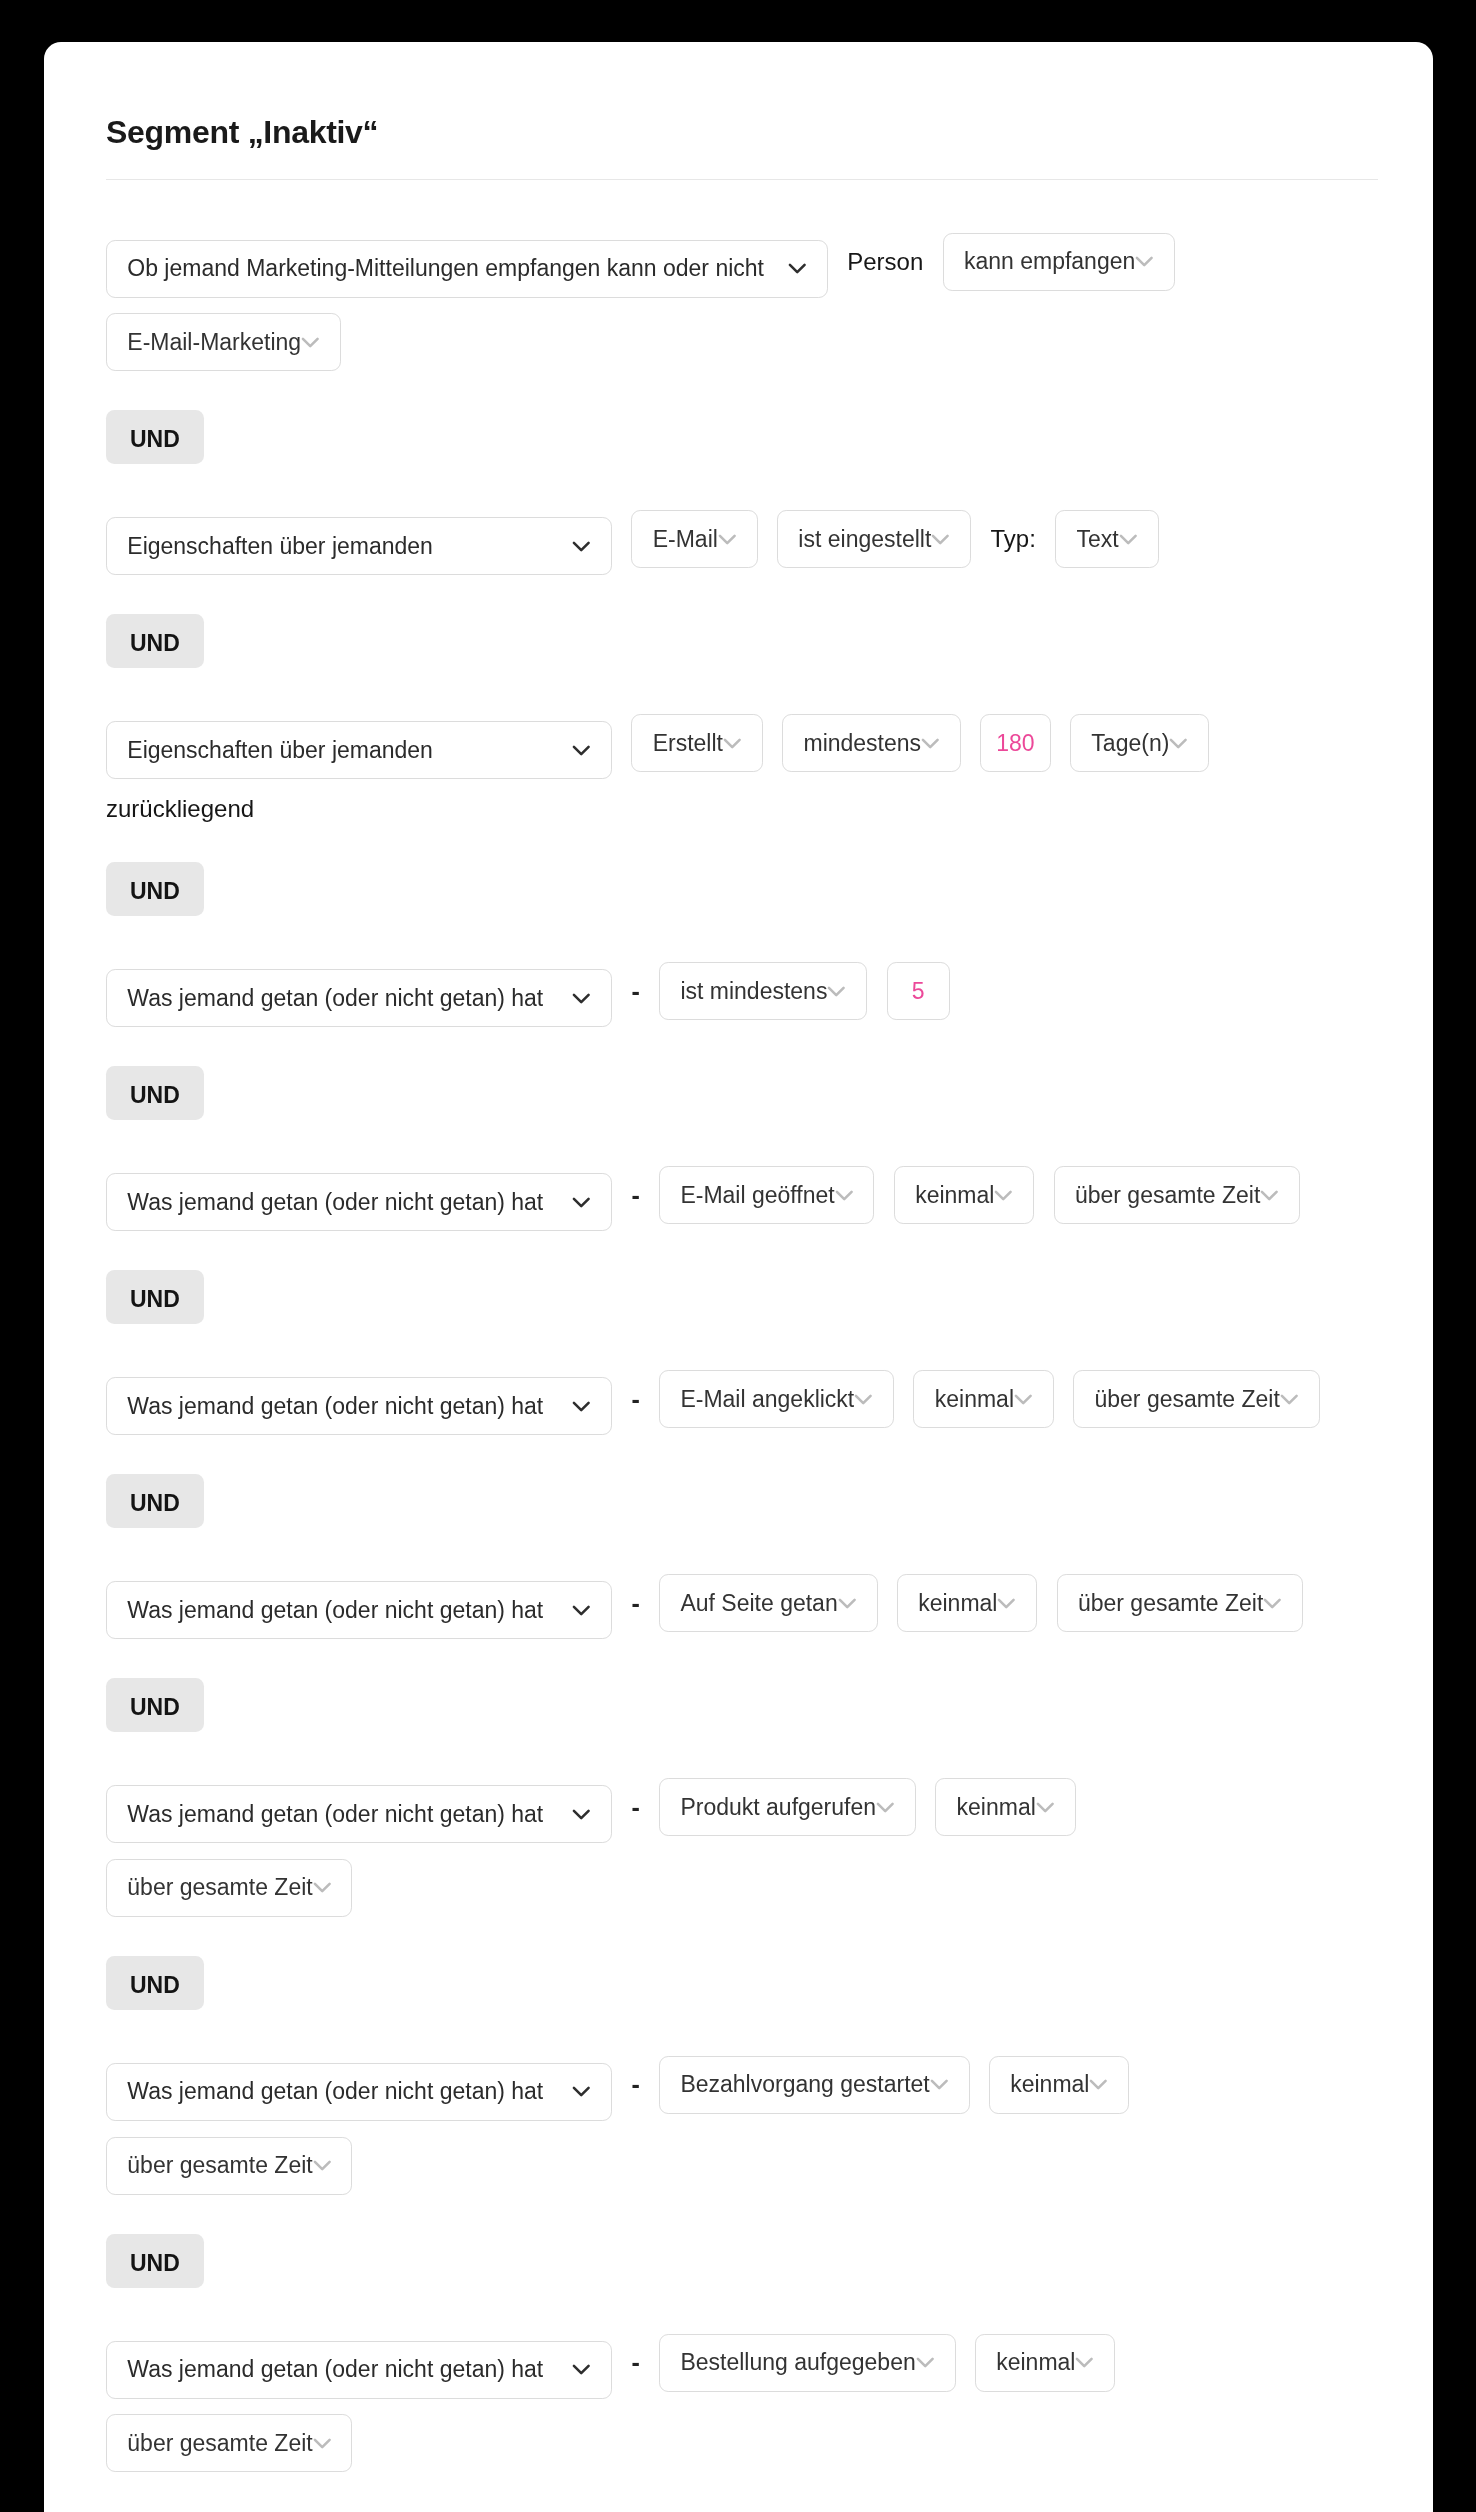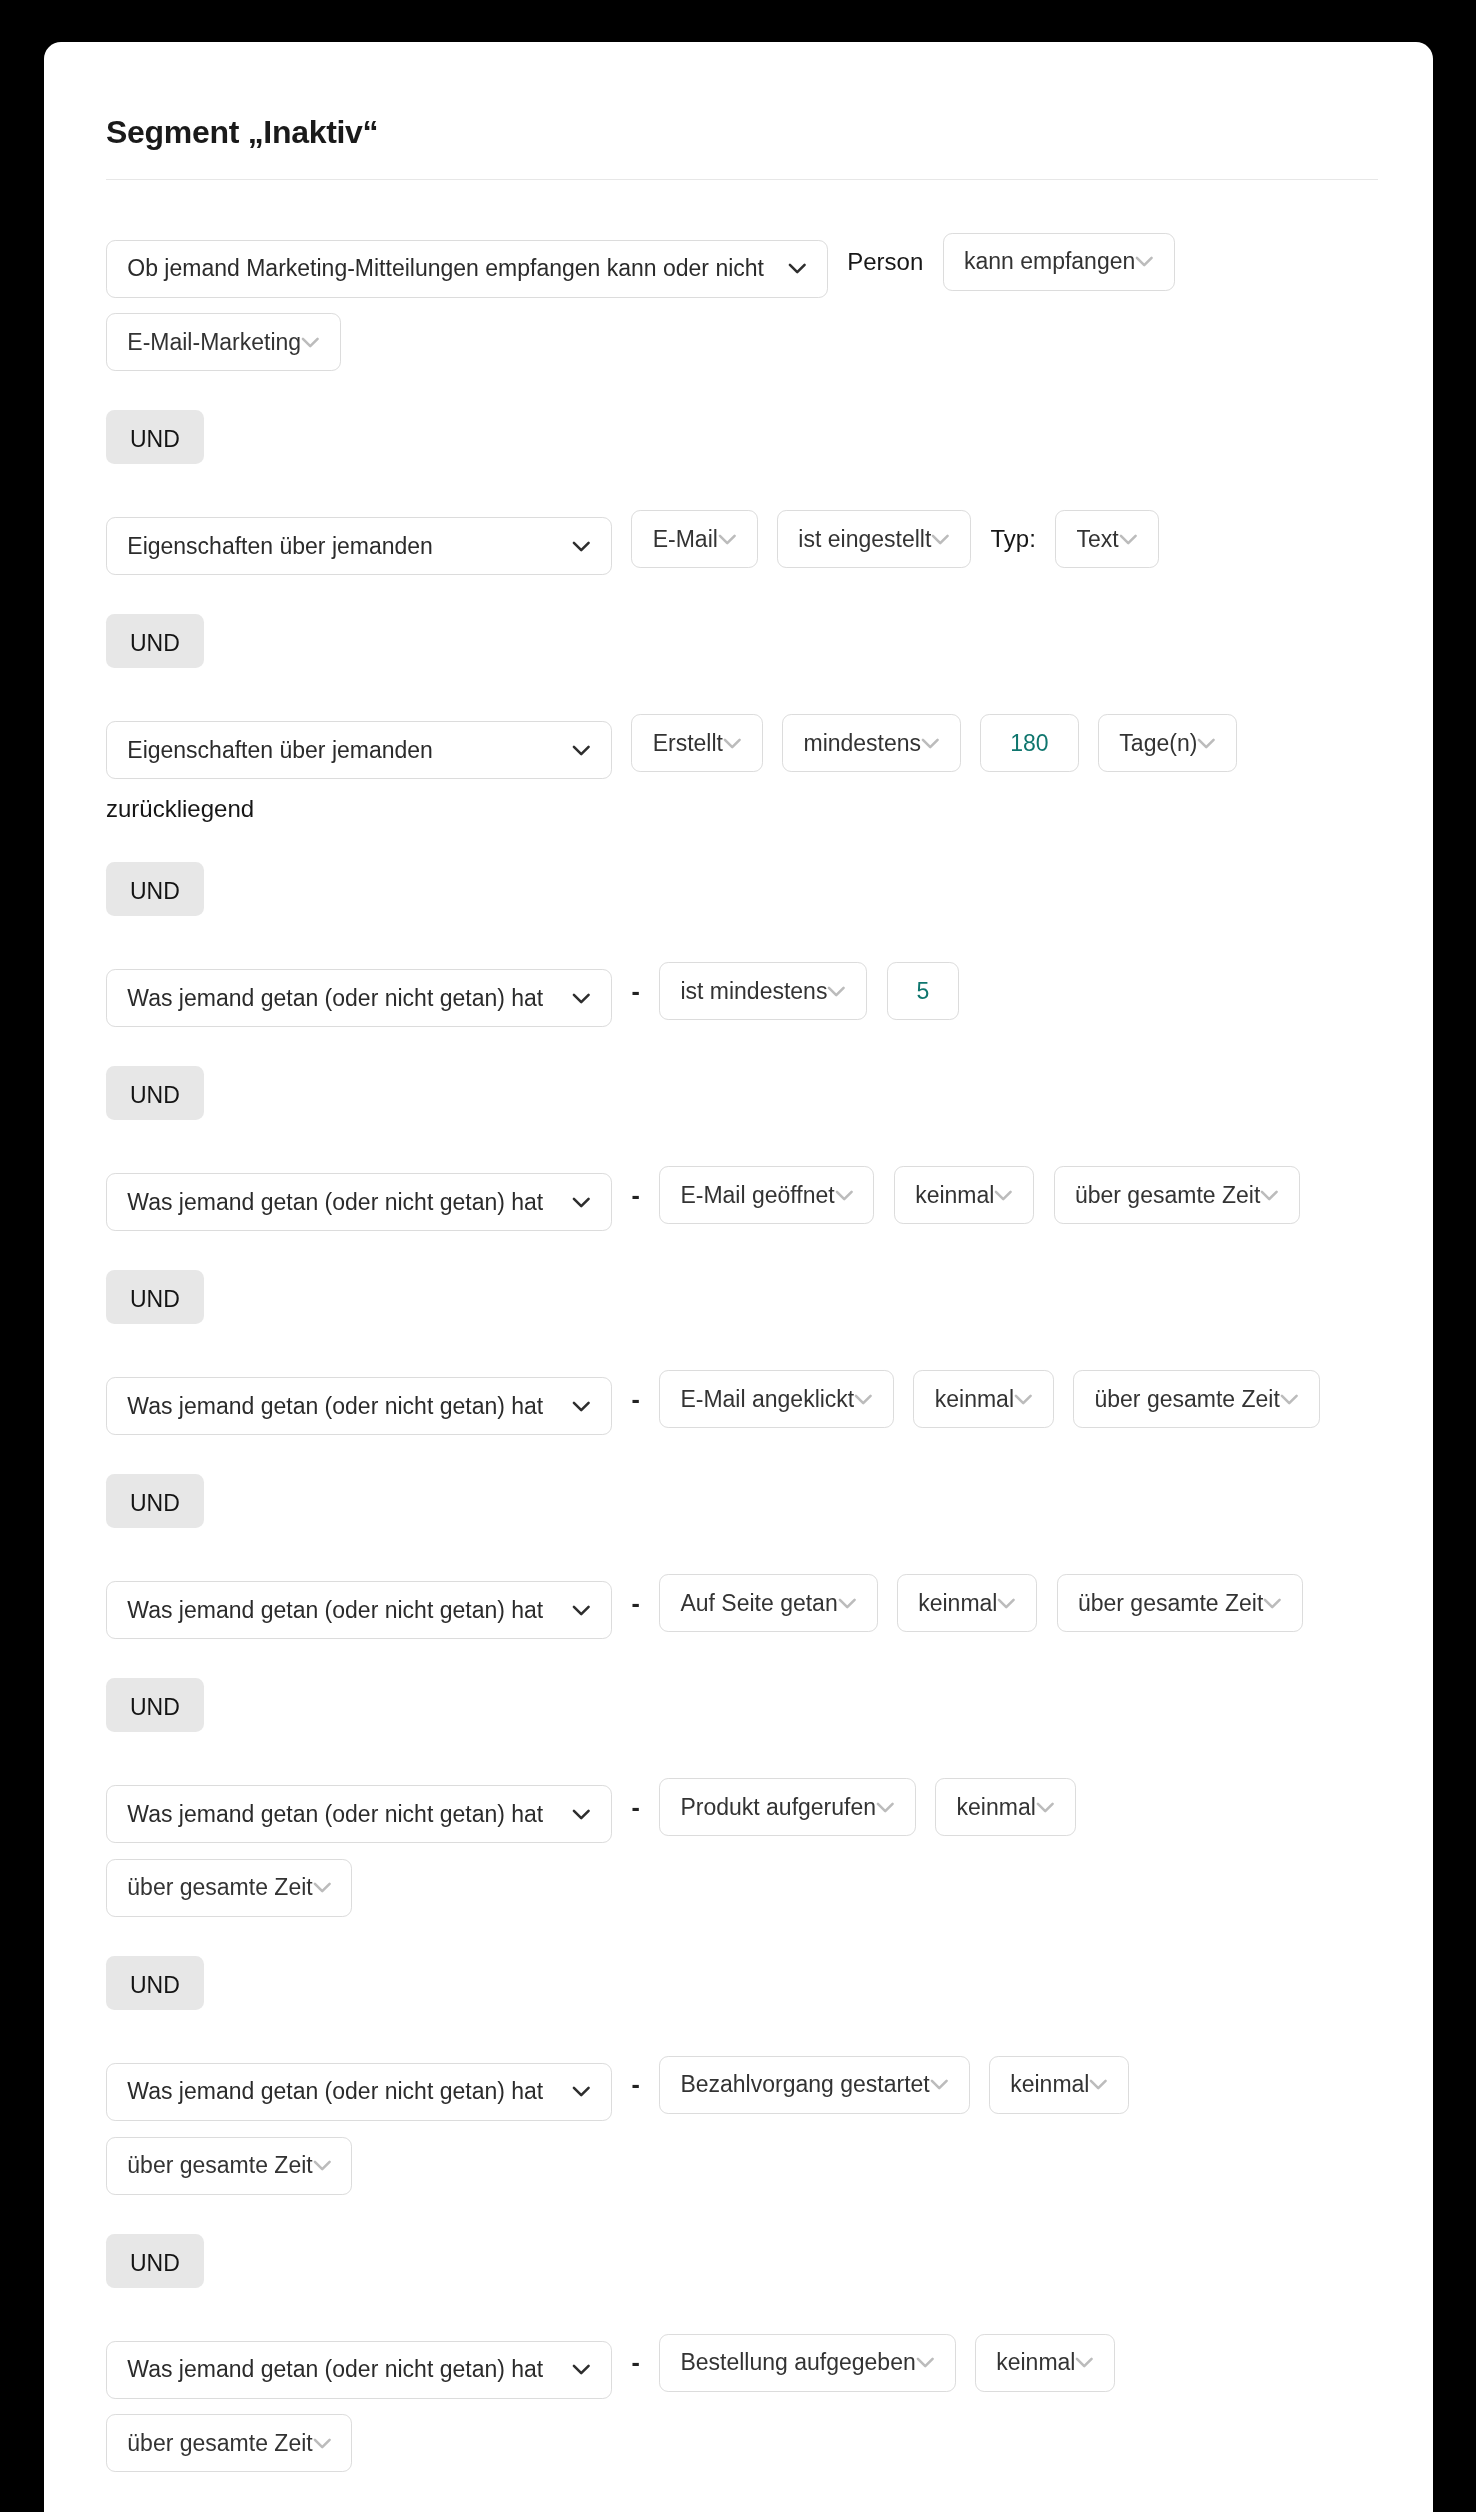--- a/index.html
+++ b/index.html
@@ -69,44 +69,44 @@
   .select.value { color:#333; }
   .select.value .chev { color:#bcbcbc; }
   .chev { flex:none; display:block; }
   .num-input {
     box-sizing:border-box;
     display:flex;
     align-items:center;
     justify-content:center;
     height:58px;
     min-width:63px;
-    padding:0 29px;
+    padding:0 15px;
     border:0.9px solid #dcdcdc;
     border-radius:9.2px;
     font-size:23px;
-    color:#0f766e;
+    color:#ec4899;
     cursor:text;
   }
   .inline-label {
     font-size:24px;
     font-weight:400;
     color:#161616;
     white-space:nowrap;
   }
   .dash {
     font-size:25px;
     font-weight:600;
     color:#222;
   }
   .and-btn {
     border:none;
     background:#e7e7e7;
     color:#141414;
     font-family:inherit;
-    font-weight:400;
+    font-weight:700;
     font-size:23px;
     height:54px;
     padding:16px 24px;
     border-radius:8.3px;
     cursor:pointer;
   }
 </style>
 </head>
 <body>
 

